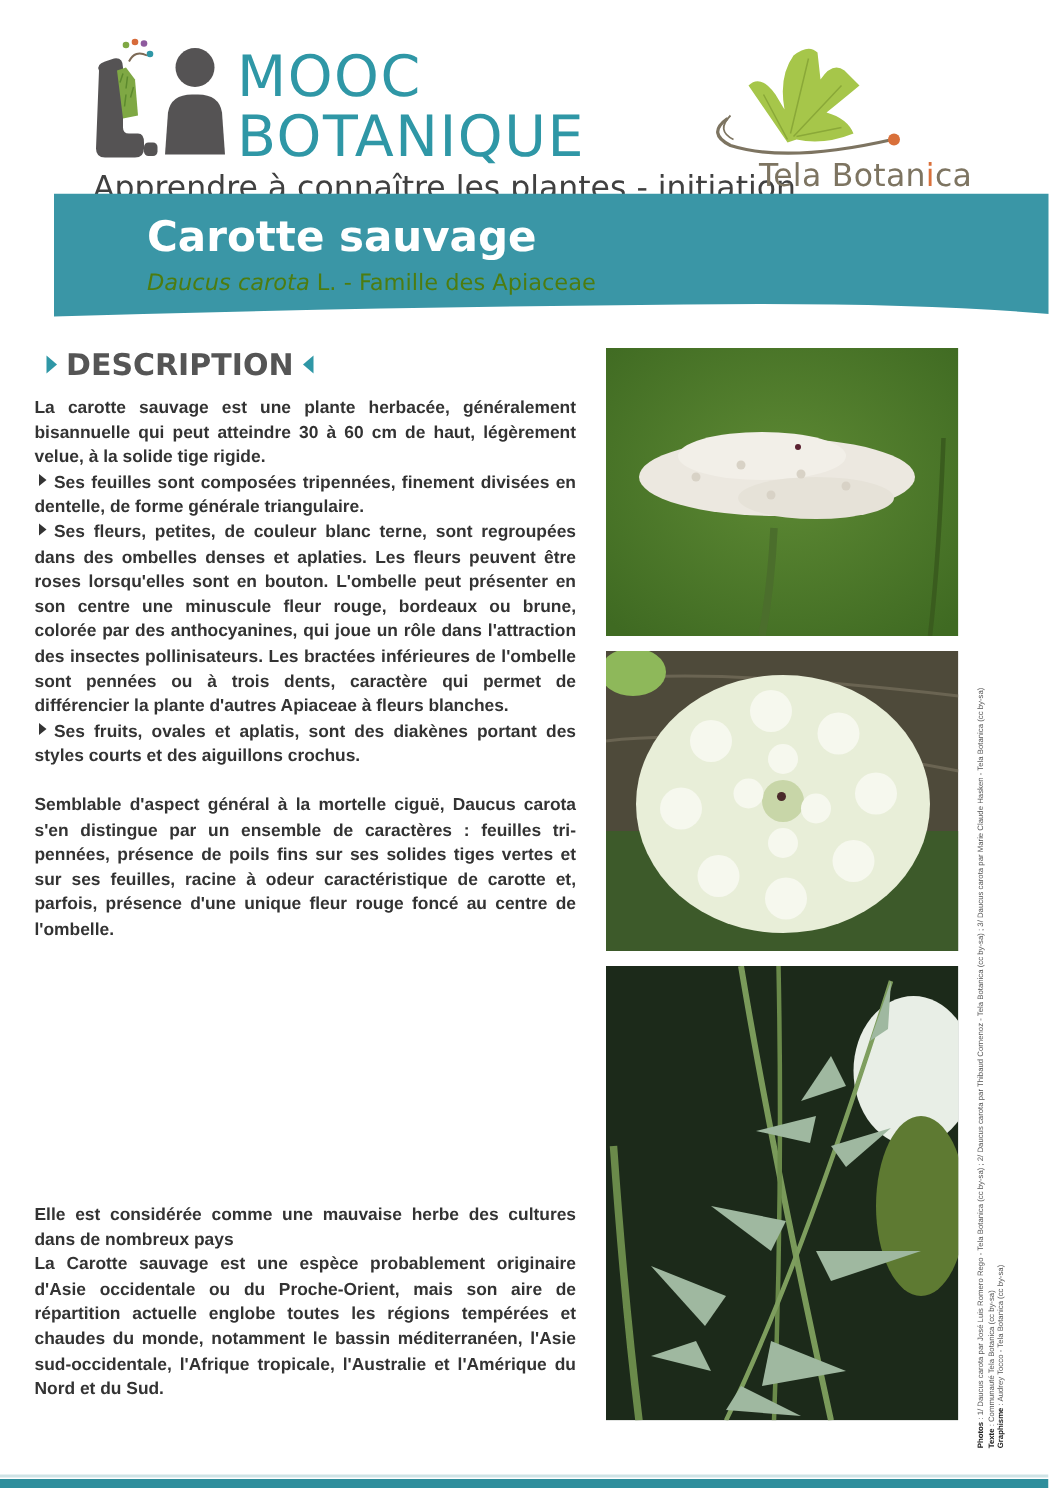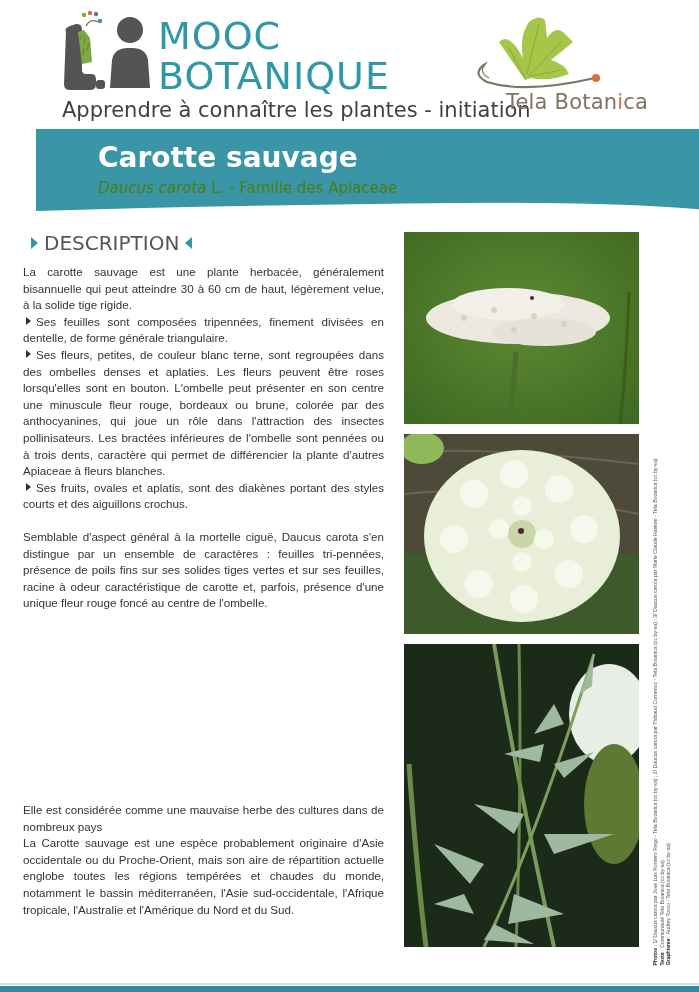--- a/index.html
+++ b/index.html
@@ -1,38 +1,38 @@
 <!DOCTYPE html>
 <html><head>
 <meta charset="utf-8">
 <style>
   * { box-sizing: border-box; margin: 0; padding: 0; }
   html, body { width: 699px; height: 992px; background: #ffffff; overflow: hidden; }
   body { position: relative; font-family: "Liberation Sans", "DejaVu Sans", sans-serif; color: #333333; }
 
   
-  .header { position: absolute; left: 0; top: 0; width: 699px; height: 108px; }
+  .header { position: absolute; left: 0; top: 15px; width: 699px; height: 108px; }
   .mooc-logo { position: absolute; left: 62px; top: 10px; width: 340px; height: 110px; }
   .mooc-icon { position: absolute; left: 0; top: 0; width: 92px; height: 82px; }
   .mooc-title { position: absolute; left: 96px; top: 6px; color: #2f97a6; font-size: 38px; line-height: 40px; letter-spacing: 1px; font-family: "DejaVu Sans", sans-serif; }
   .mooc-tagline { position: absolute; left: 0; top: 88px; color: #404040; font-size: 21px; white-space: nowrap; font-family: "DejaVu Sans", sans-serif; }
 
   .tela-logo { position: absolute; left: 465px; top: 12px; width: 150px; height: 105px; }
   .tela-name { position: absolute; left: 6px; top: 78px; font-size: 21px; color: #7d7461; font-family: "DejaVu Sans", sans-serif; white-space: nowrap; letter-spacing: 0.2px; margin-left: 35px; }
   .tela-name .accent { color: #d9703a; }
 
   
   .banner { position: absolute; left: 0; top: 129px; width: 699px; height: 90px; margin-left: 36px; }
   .banner svg { position: absolute; left: 0; top: 0; }
   .banner-title { position: absolute; left: 62px; top: 12px; color: #ffffff; font-size: 28px; font-weight: bold; font-family: "DejaVu Sans", sans-serif; }
   .banner-subtitle { position: absolute; left: 62px; top: 50px; color: #4d7c0f; font-size: 15px; font-family: "DejaVu Sans", sans-serif; white-space: nowrap; }
   .banner-subtitle i { font-style: italic; }
 
   
-  .col { position: absolute; left: 23px; width: 361px; }
+  .col { position: absolute; left: 23px; width: 361px; font-weight: bold; }
   .section-heading { display: flex; align-items: center; color: #555555; font-size: 20px; font-family: "DejaVu Sans", sans-serif; height: 26px; margin-left: 8px; }
   .tri-r { width: 0; height: 0; border-top: 6px solid transparent; border-bottom: 6px solid transparent; border-left: 7px solid #2f97a6; margin-right: 6px; }
   .tri-l { width: 0; height: 0; border-top: 6px solid transparent; border-bottom: 6px solid transparent; border-right: 7px solid #2f97a6; margin-left: 6px; }
   .para { font-size: 11.6px; line-height: 16.6px; text-align: justify; color: #333333; font-family: "Liberation Sans", sans-serif; }
   .bullet { display: inline-block; width: 0; height: 0; border-top: 4px solid transparent; border-bottom: 4px solid transparent; border-left: 5px solid #333; margin: 0 5px 0 3px; vertical-align: 1px; }
 
   
   .photo { position: absolute; left: 404px; width: 235px; overflow: hidden; }
   .photo svg { display: block; }
 

